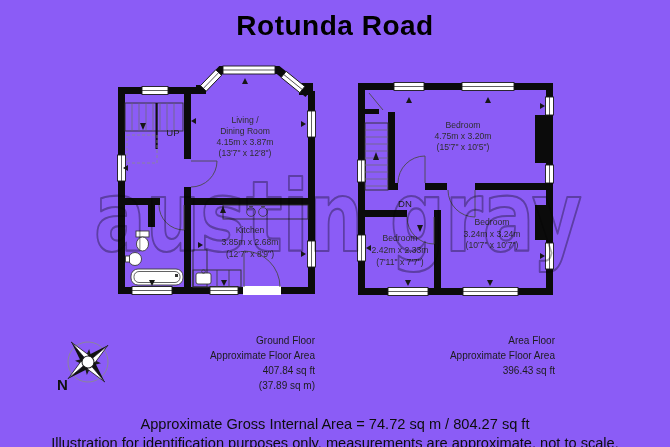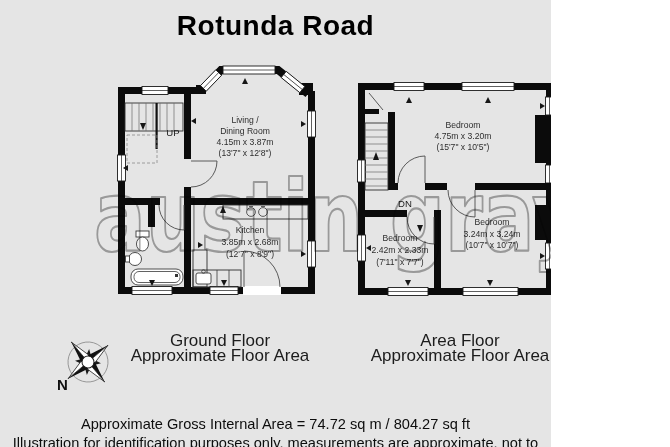--- a/index.html
+++ b/index.html
@@ -1,21 +1,21 @@
 <!DOCTYPE html>
 <html><head>
 <meta charset="utf-8">
 <style>
   html,body{margin:0;padding:0;background:#fff;}
-  #stage{position:relative;width:551px;height:447px;background:#e5e5e5;overflow:hidden;
+  #stage{position:relative;width:670px;height:447px;background:#8b5cf6;overflow:hidden;
          font-family:"Liberation Sans",sans-serif;}
   .title{position:absolute;top:10px;left:0;width:100%;text-align:center;
          font-size:28px;font-weight:bold;color:#000;letter-spacing:.5px;}
   .plan{position:absolute;}
-  .caption{position:absolute;width:190px;text-align:center;font-size:17px;
+  .caption{position:absolute;width:190px;text-align:right;font-size:10px;
            line-height:15px;color:#1c1c1c;}
   .caption span{display:block;}
   .footer{position:absolute;top:415px;left:0;width:100%;text-align:center;
           font-size:14.6px;line-height:19px;color:#0d0d0d;}
   .footer span{display:block;}
   .wm{position:absolute;left:0;top:0;pointer-events:none;mix-blend-mode:multiply;}
   
   .wall{fill:#0b0b0b;}
   .win{fill:#ffffff;stroke:#1a1a1a;stroke-width:0.9;}
   .winline{stroke:#1a1a1a;stroke-width:0.7;}
@@ -324,24 +324,27 @@
           </g>
       </g>
       <circle r="6" fill="#fff" stroke="#1a1a1a" stroke-width="1"></circle>
     </g>
     <text class="nlbl" x="12" y="62">N</text>
   </svg>
 
   <div class="caption" style="left:125px;top:333px;">
     <span>Ground Floor</span>
     <span>Approximate Floor Area</span>
+    <span>407.84 sq ft</span>
+    <span>(37.89 sq m)</span>
   </div>
   <div class="caption" style="left:365px;top:333px;">
     <span>Area Floor</span>
     <span>Approximate Floor Area</span>
+    <span>396.43 sq ft</span>
   </div>
 
   <div class="footer">
     <span>Approximate Gross Internal Area = 74.72 sq m / 804.27 sq ft</span>
     <span>Illustration for identification purposes only, measurements are approximate, not to scale.</span>
   </div>
 
   <svg class="wm" width="670" height="447" viewBox="0 0 670 447">
     <text x="338" y="251" text-anchor="middle" textLength="488" lengthAdjust="spacingAndGlyphs" font-family="DejaVu Sans, sans-serif" font-weight="bold" font-size="98" fill="none" stroke="#ababab" stroke-width="2.2" stroke-linejoin="round">austin gray</text>
   </svg>

